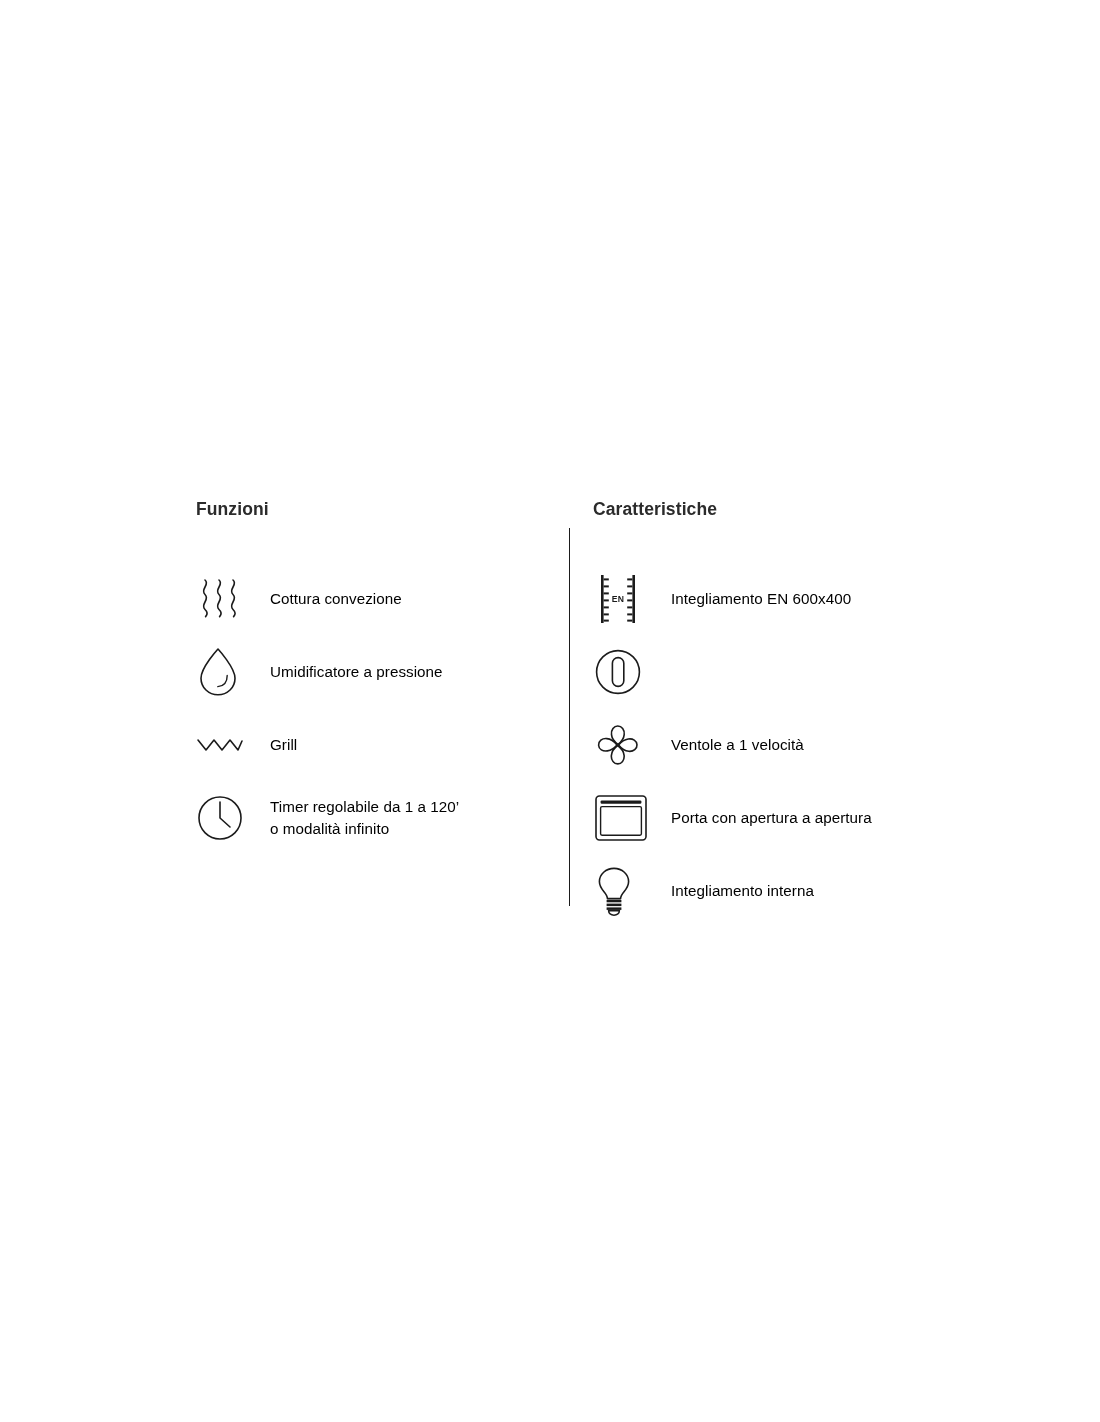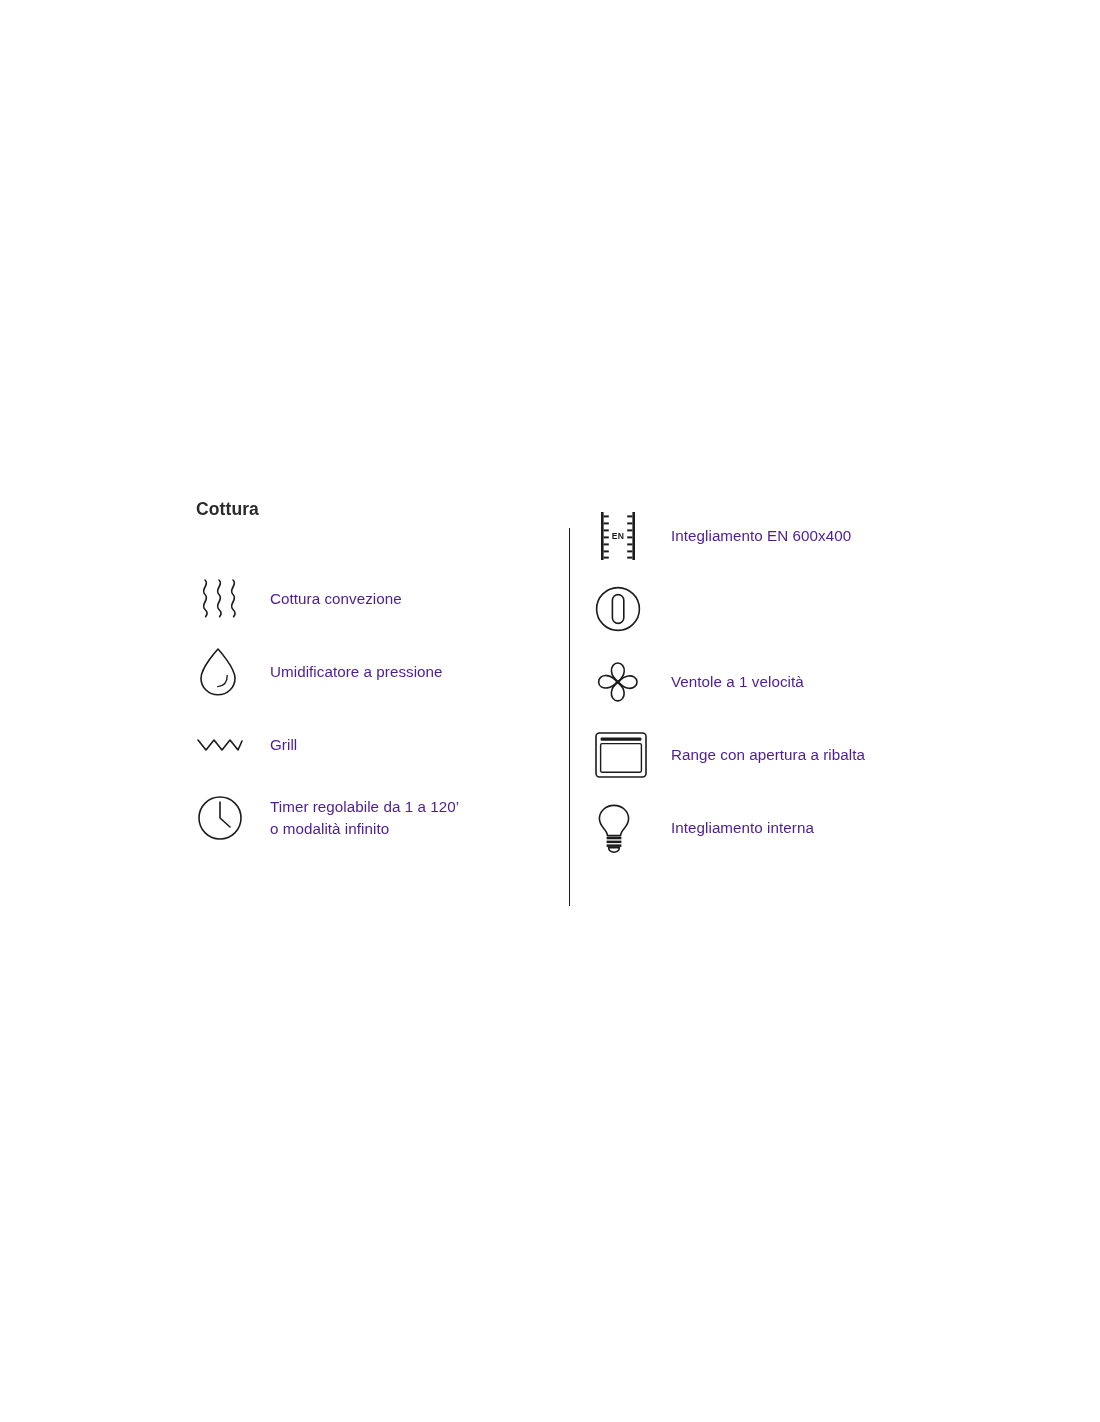--- a/index.html
+++ b/index.html
@@ -67,21 +67,21 @@
     width: 74px;
     min-width: 74px;
     height: 66px;
     display: flex;
     align-items: center;
   }
   .right .icon-cell { width: 78px; min-width: 78px; }
 
   .feature-label {
     font-size: 15.2px;
-    color: #4c1d95;
+    color: #000000;
     line-height: 1.45;
     letter-spacing: .05px;
     white-space: pre-line;
   }
 
   svg { display: block; overflow: visible; }
   .st { fill: none; stroke: #1b1b1b; stroke-width: 1.6; stroke-linecap: round; stroke-linejoin: round; }
   .st-thin { fill: none; stroke: #1b1b1b; stroke-width: 1.4; stroke-linecap: round; stroke-linejoin: round; }
   .fl { fill: #1b1b1b; }
   .en-text {
@@ -93,21 +93,21 @@
   }
 </style>
 </head>
 <body>
 
 <div class="divider"></div>
 
 <div class="spec-sheet">
 
   <div class="column left">
-    <h2 class="col-title">Cottura</h2>
+    <h2 class="col-title">Funzioni</h2>
 
     <ul class="feature-list">
 
       <li class="feature-row">
         <span class="icon-cell">
           <svg width="48" height="46" viewBox="0 0 48 46" aria-hidden="true">
             <path class="st" d="M9 4 C14.5 8.5, 3.5 13.5, 9 18.5 C14.5 23.5, 3.5 28.5, 9 33.5 C12 36.2, 11.4 38.6, 9.6 40.6"></path>
             <path class="st" d="M23 4 C28.5 8.5, 17.5 13.5, 23 18.5 C28.5 23.5, 17.5 28.5, 23 33.5 C26 36.2, 25.4 38.6, 23.6 40.6"></path>
             <path class="st" d="M37 4 C42.5 8.5, 31.5 13.5, 37 18.5 C42.5 23.5, 31.5 28.5, 37 33.5 C40 36.2, 39.4 38.6, 37.6 40.6"></path>
           </svg>
@@ -143,20 +143,21 @@
         </span>
         <span class="feature-label">Timer regolabile da 1 a 120’
 o modalità infinito</span>
       </li>
 
 
     </ul>
   </div>
 
   <div class="column right">
+    <h2 class="col-title">Caratteristiche</h2>
 
     <ul class="feature-list">
 
       <li class="feature-row">
         <span class="icon-cell">
           <svg width="50" height="54" viewBox="0 0 50 54" aria-hidden="true">
             <rect class="fl" x="8" y="3" width="2.6" height="48"></rect>
             <rect class="fl" x="39.4" y="3" width="2.6" height="48"></rect>
             <g class="fl">
               <rect x="10.6" y="6.4" width="5.2" height="2"></rect>
@@ -204,21 +205,21 @@
       </li>
 
       <li class="feature-row">
         <span class="icon-cell">
           <svg width="56" height="50" viewBox="0 0 56 50" aria-hidden="true">
             <rect class="st" x="3" y="3" width="50" height="44" rx="3.4" ry="3.4"></rect>
             <rect class="fl" x="7.6" y="7.4" width="40.8" height="3.4" rx="1.2" ry="1.2"></rect>
             <rect class="st-thin" x="7.6" y="13.6" width="40.8" height="28.6" rx="1.4" ry="1.4"></rect>
           </svg>
         </span>
-        <span class="feature-label">Range con apertura a ribalta</span>
+        <span class="feature-label">Porta con apertura a apertura</span>
       </li>
 
       <li class="feature-row">
         <span class="icon-cell">
           <svg width="42" height="52" viewBox="0 0 42 52" aria-hidden="true">
             <path class="st" d="M14.4 33.6 C14.4 27.8, 6.4 25.2, 6.4 16.6 C6.4 9.2, 12.9 3.4, 21 3.4 C29.1 3.4, 35.6 9.2, 35.6 16.6 C35.6 25.2, 27.6 27.8, 27.6 33.6 Z"></path>
             <g class="fl">
               <rect x="13.6" y="34.8" width="14.8" height="2.5"></rect>
               <rect x="13.6" y="38.6" width="14.8" height="2.5"></rect>
               <rect x="13.6" y="42.4" width="14.8" height="2.5"></rect>

